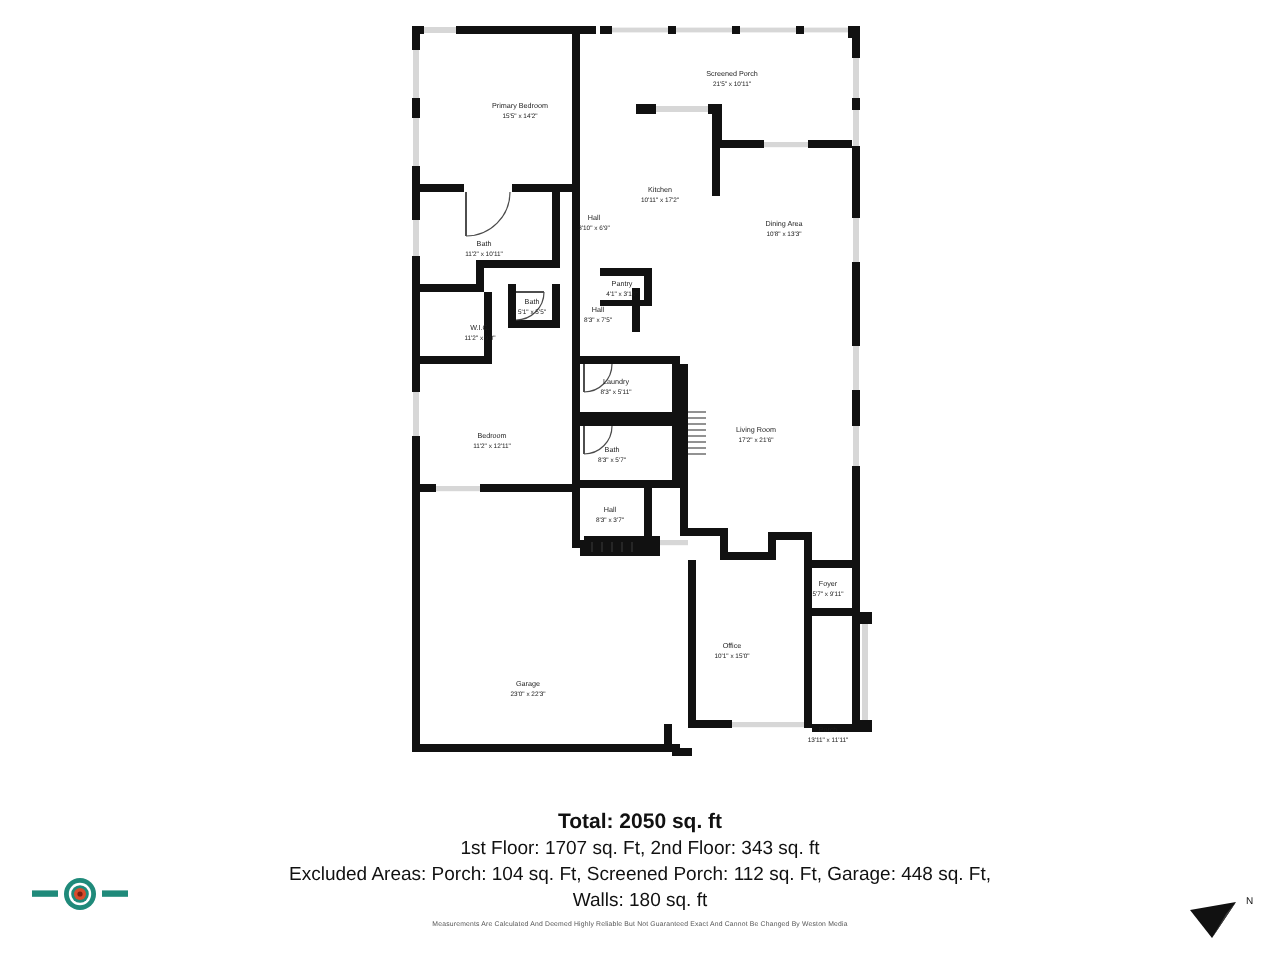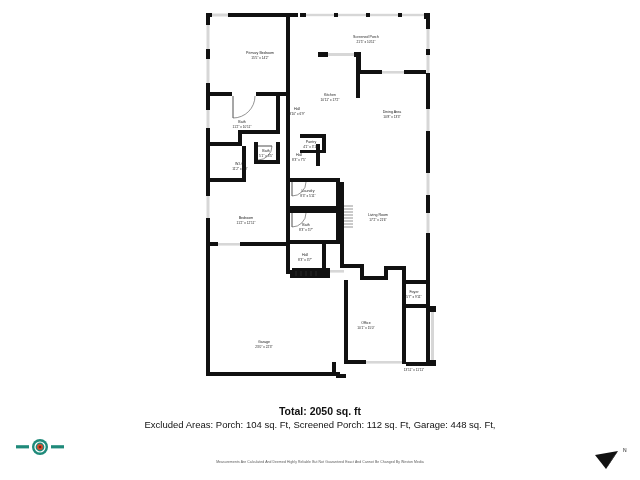--- a/index.html
+++ b/index.html
@@ -355,21 +355,23 @@
       <g>
         <text class="room-name" x="414" y="366">Porch</text>
         <text class="room-dim" x="414" y="371">13'11" x 11'11"</text>
       </g>
 
     </g>
   </svg>
 
   <div class="summary">
     <div class="summary-total">Total: 2050 sq. ft</div>
+    <div class="summary-line">1st Floor: 1707 sq. Ft, 2nd Floor: 343 sq. ft</div>
     <div class="summary-line">Excluded Areas: Porch: 104 sq. Ft, Screened Porch: 112 sq. Ft, Garage: 448 sq. Ft,</div>
+    <div class="summary-line">Walls: 180 sq. ft</div>
   </div>
 
   <div class="disclaimer">Measurements Are Calculated And Deemed Highly Reliable But Not Guaranteed Exact And Cannot Be Changed By Weston Media</div>
 
   <svg class="logo" viewBox="0 0 52 20">
     <rect x="2" y="8.2" width="13" height="3.2" fill="#1f8a7a"></rect>
     <rect x="37" y="8.2" width="13" height="3.2" fill="#1f8a7a"></rect>
     <circle cx="26" cy="10" r="8" fill="#1f8a7a"></circle>
     <circle cx="26" cy="10" r="5.6" fill="#ffffff"></circle>
     <circle cx="26" cy="10" r="4.4" fill="#1f8a7a"></circle>

